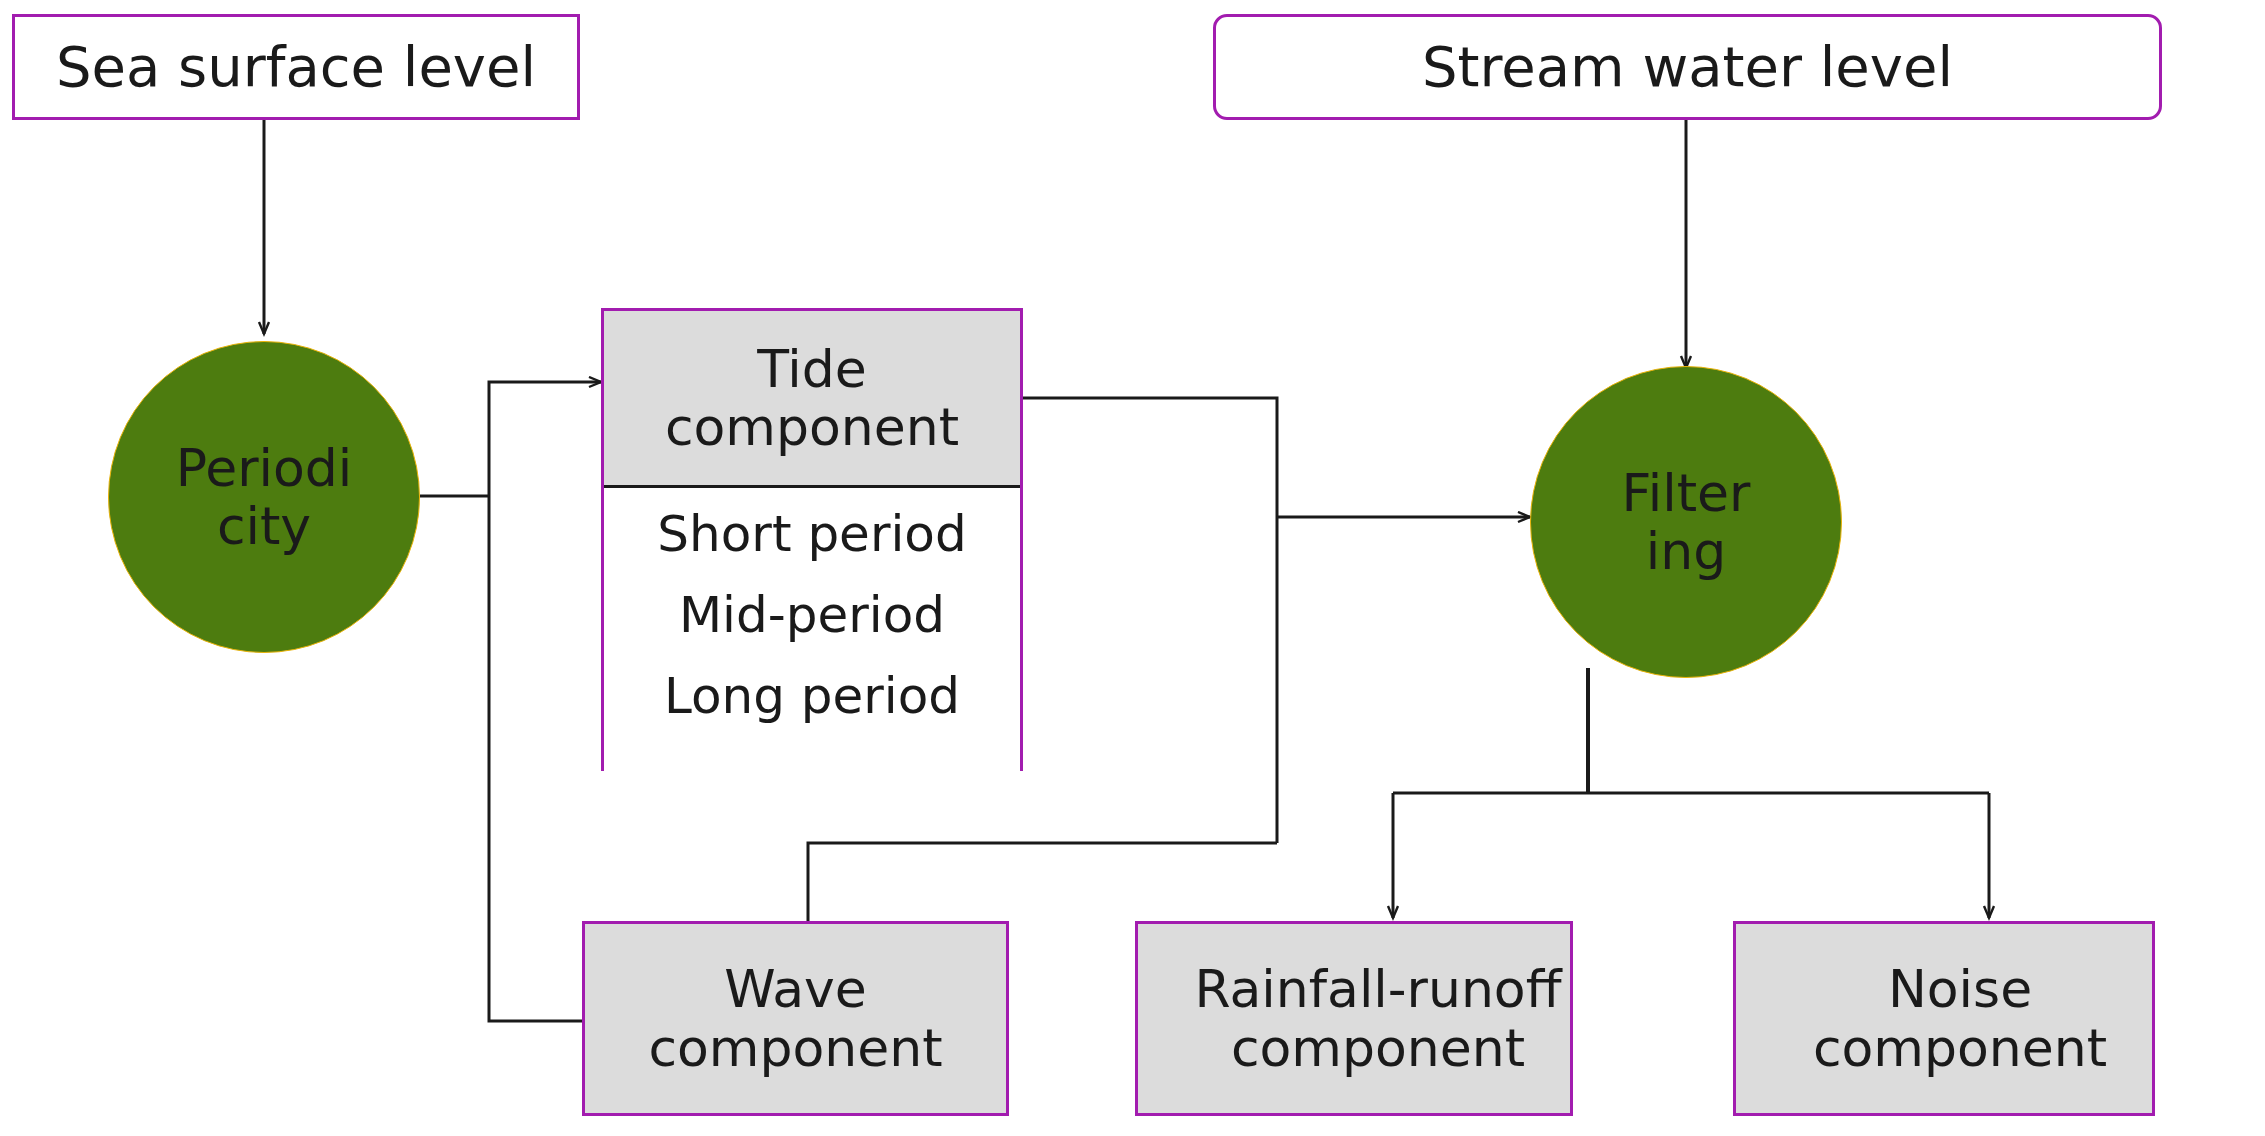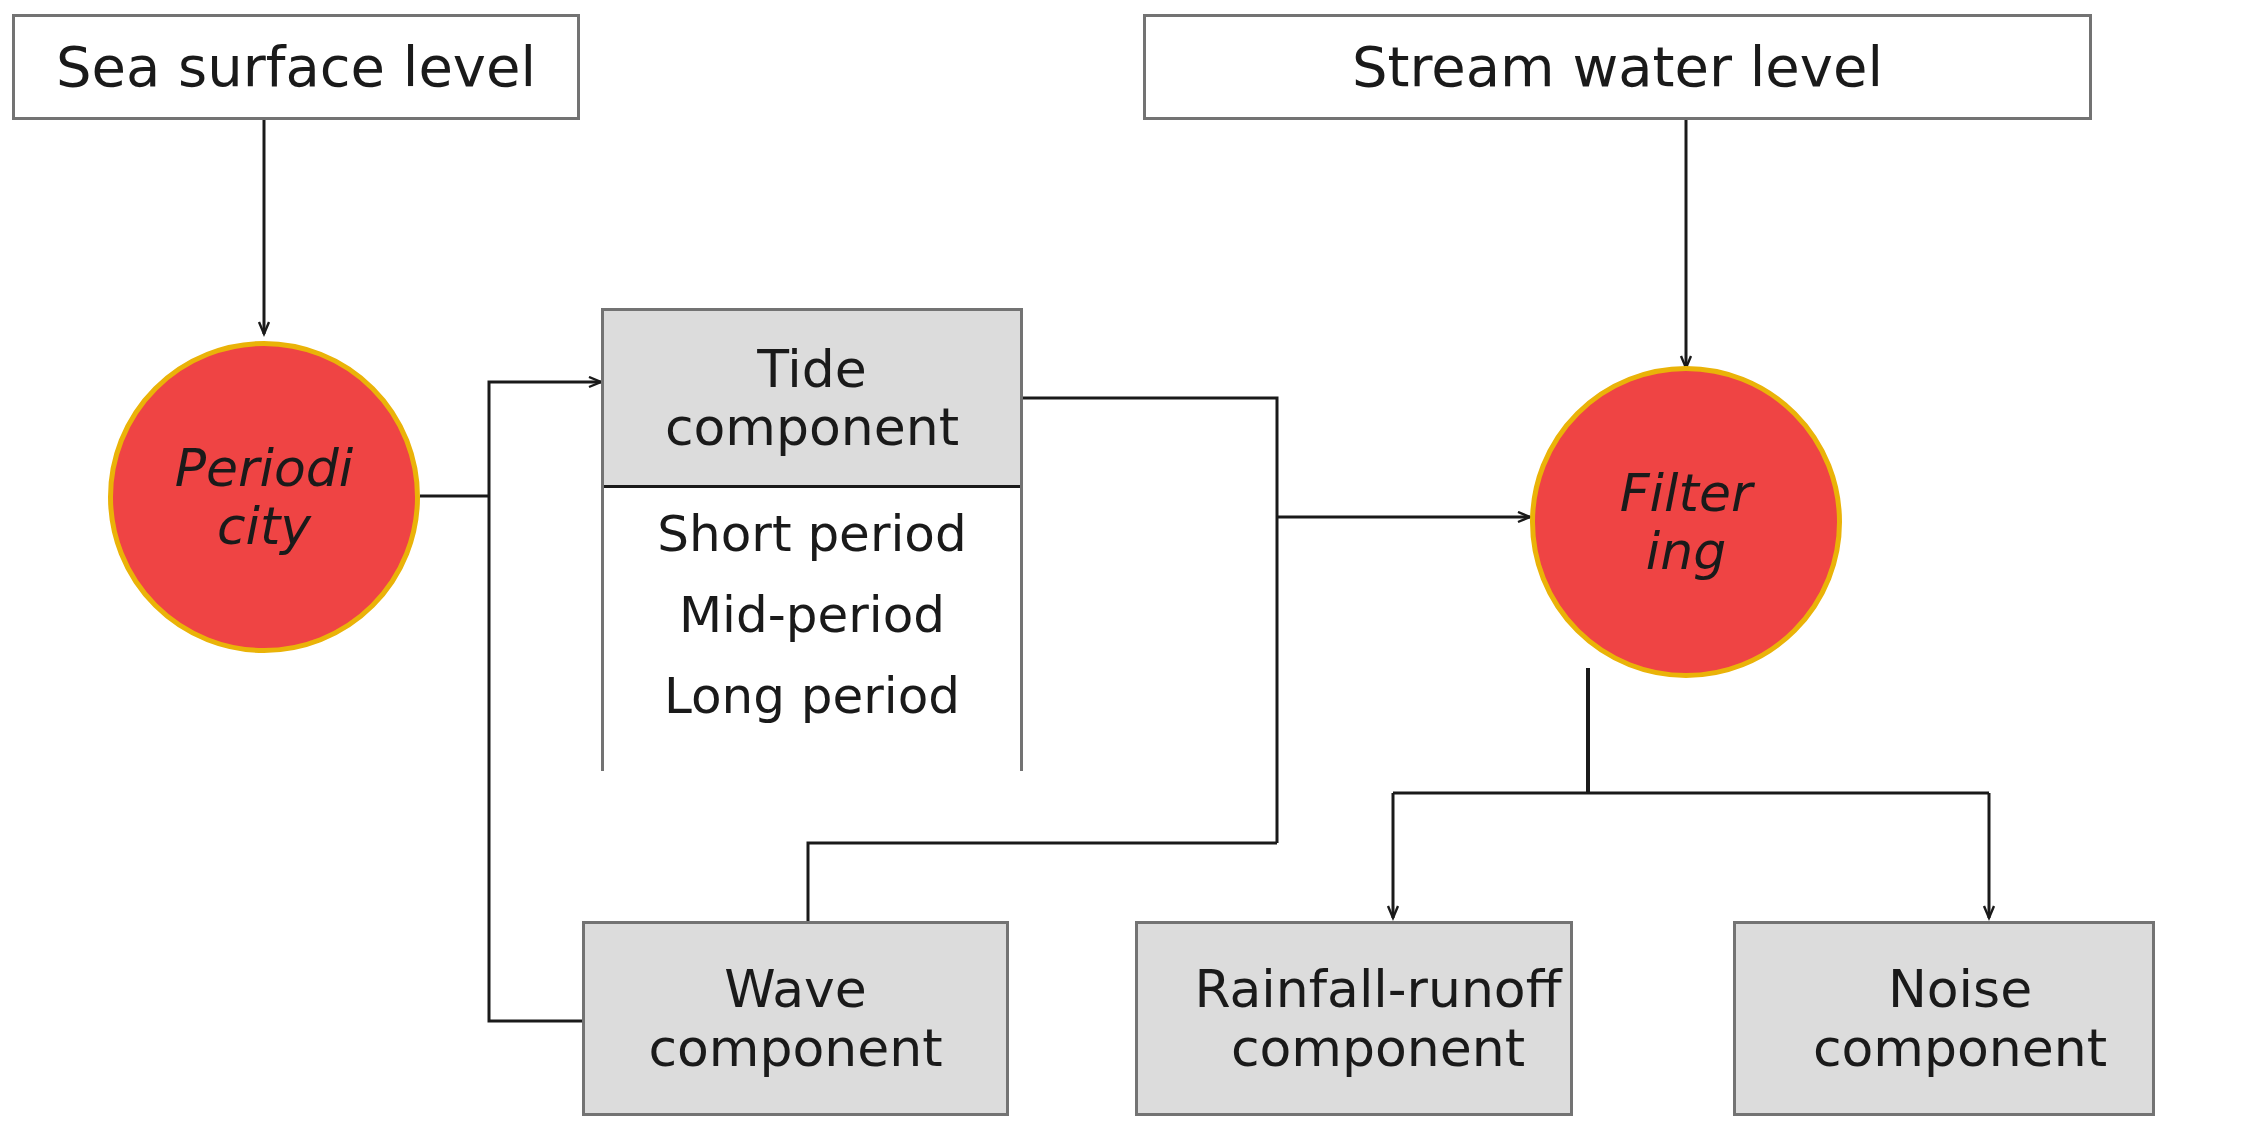--- a/index.html
+++ b/index.html
@@ -30,31 +30,30 @@
     box-sizing: border-box;
     display: flex;
     flex-direction: column;
     align-items: center;
     justify-content: center;
     text-align: center;
     color: #1a1a1a;
     line-height: 1.12;
   }
   .rect {
-    border: 3px solid #737373;
+    border: 3px solid #a21caf;
     background: #ffffff;
   }
   .rect.shaded {
     background: #dcdcdc;
   }
   .circle {
-    border: 5px solid #eab308;
+    border: 1px solid #eab308;
     border-radius: 50%;
-    background: #ef4444;
-    font-style: italic;
+    background: #4d7c0f;
   }
   .split {
     display: block;
     padding: 0;
   }
   .split .hdr {
     background: #dcdcdc;
     border-bottom: 3px solid #1a1a1a;
     display: flex;
     flex-direction: column;
@@ -104,21 +103,21 @@
     <path d="M1588,668 L1588,793" fill="none" stroke="#1a1a1a" stroke-width="4"></path>
     <path d="M1393,793 L1989,793" fill="none" stroke="#1a1a1a" stroke-width="3"></path>
     <path d="M1393,793 L1393,918" fill="none" stroke="#1a1a1a" stroke-width="3" marker-end="url(#ah)"></path>
     <path d="M1989,793 L1989,918" fill="none" stroke="#1a1a1a" stroke-width="3" marker-end="url(#ah)"></path>
   </svg>
 
   <div class="node rect" style="left:12px; top:14px; width:568px; height:106px;">
     <span class="t-xl">Sea surface level</span>
   </div>
 
-  <div class="node rect" style="left:1143px; top:14px; width:949px; height:106px;">
+  <div class="node rect" style="left:1213px; top:14px; width:949px; height:106px;border-radius:14px;">
     <span class="t-xl">Stream water level</span>
   </div>
 
   <div class="node circle" style="left:108px; top:341px; width:312px; height:312px;">
     <span class="t-lg line-row">Periodi</span>
     <span class="t-lg line-row">city</span>
   </div>
 
   <div class="node circle" style="left:1530px; top:366px; width:312px; height:312px;">
     <span class="t-lg line-row">Filter</span>

